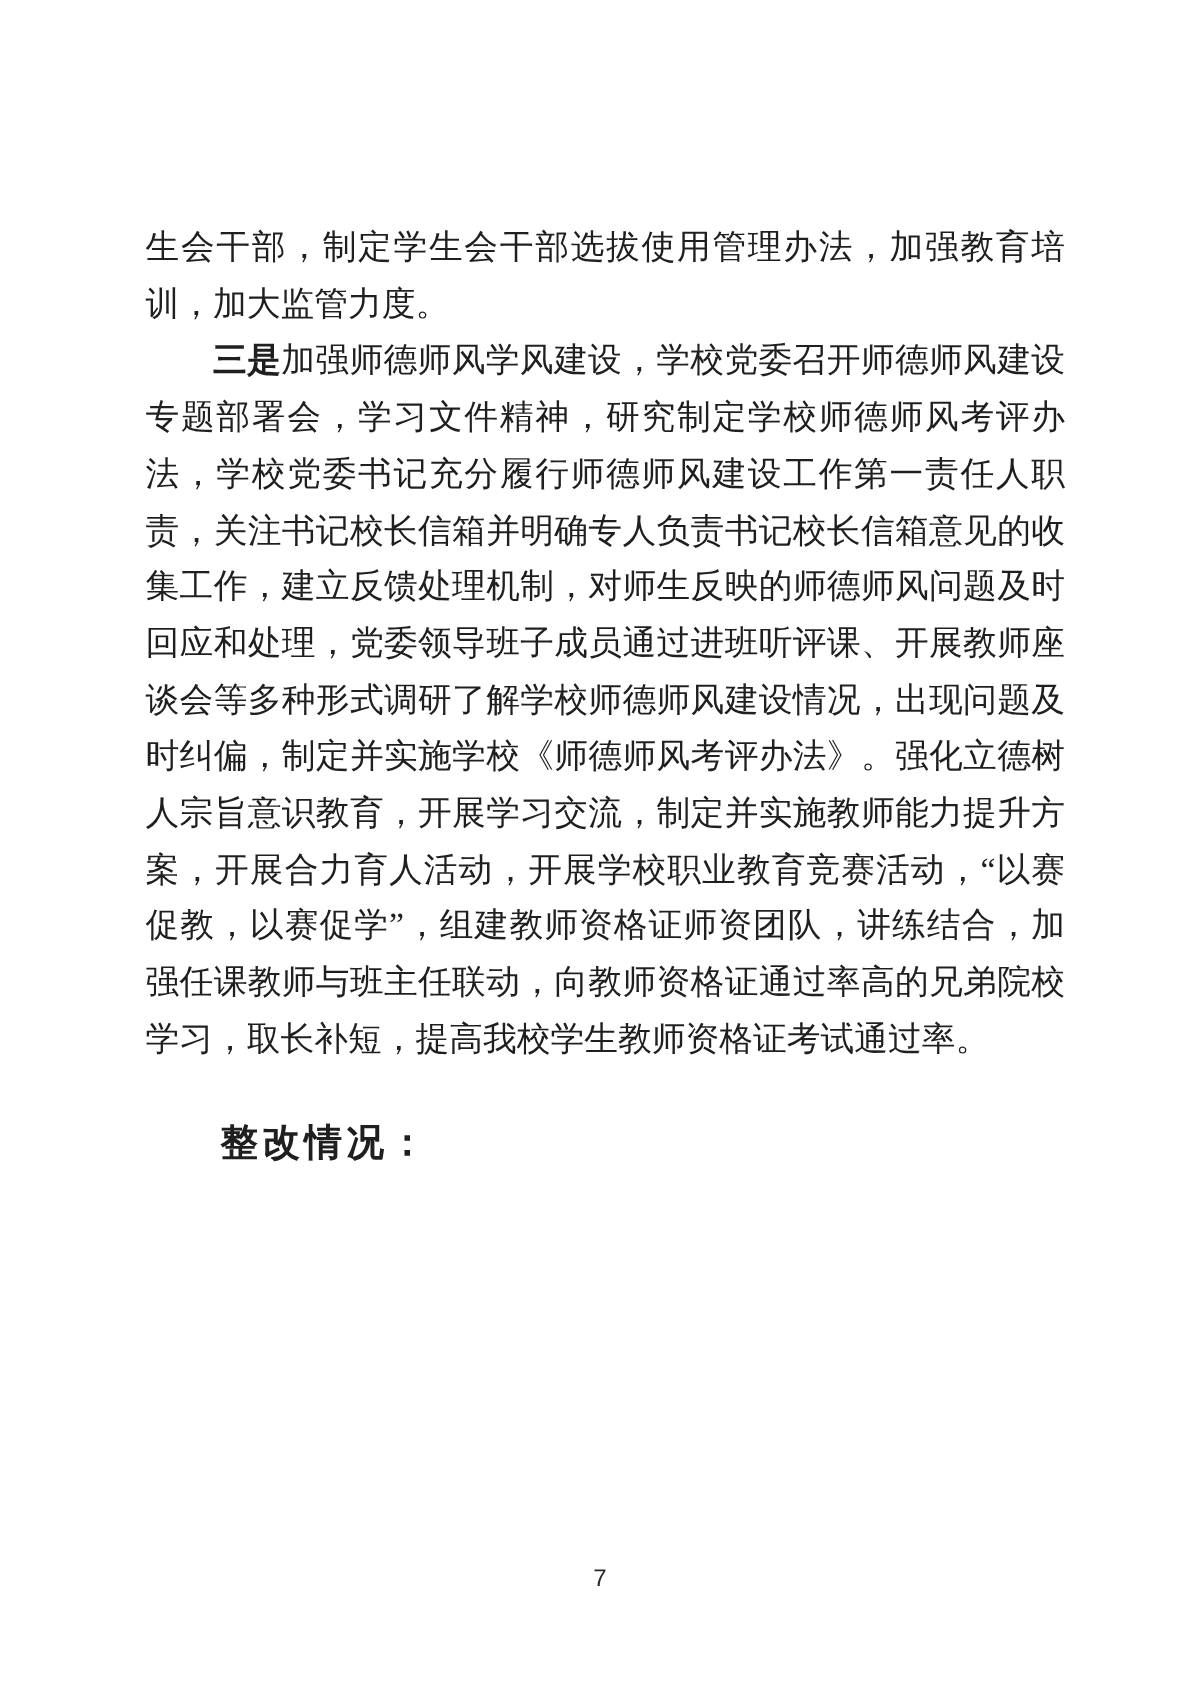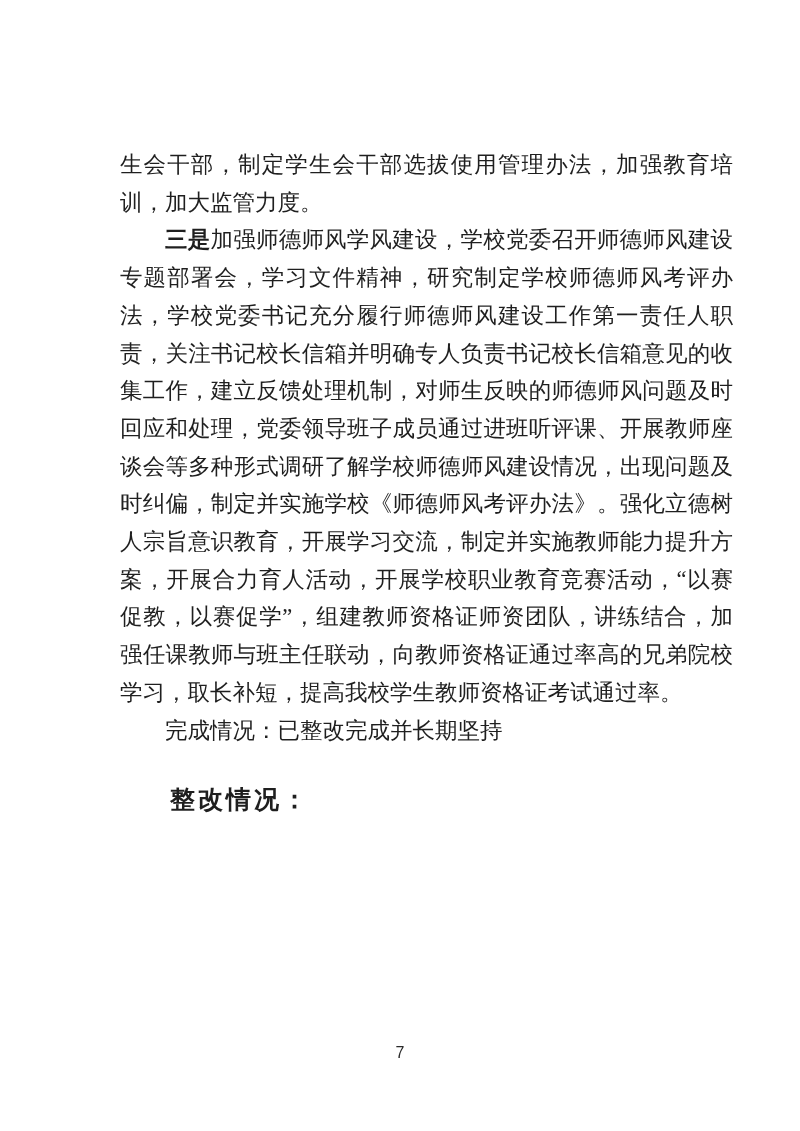--- a/index.html
+++ b/index.html
@@ -11,21 +11,21 @@
     position: relative;
     width: 800px;
     height: 1131px;
     background: #ffffff;
     overflow: hidden;
     color: #1f1f1f;
     font-family: "Liberation Serif", "DejaVu Serif", serif;
   }
   .text-block {
     position: absolute;
-    left: 120px;
+    left: 97px;
     top: 146px;
     width: 613px;
     font-size: 22.5px;
     line-height: 37.7px;
     text-align: justify;
     text-justify: inter-character;
     word-break: break-all;
     color: #1f1f1f;
   }
   .para {
@@ -64,21 +64,20 @@
 <body>
 
 <div class="page">
 
   <div class="text-block">
 
     <p class="para"><span>生会干部，制定学生会干部选拔使用管理办法，加强教育培训，加大监管力度。</span></p>
 
     <p class="para indent"><span class="lead">三是</span><span>加强师德师风学风建设，学校党委召开师德师风建设专题部署会，学习文件精神，研究制定学校师德师风考评办法，学校党委书记充分履行师德师风建设工作第一责任人职责，关注书记校长信箱并明确专人负责书记校长信箱意见的收集工作，建立反馈处理机制，对师生反映的师德师风问题及时回应和处理，党委领导班子成员通过进班听评课、开展教师座谈会等多种形式调研了解学校师德师风建设情况，出现问题及时纠偏，制定并实施学校《师德师风考评办法》。强化立德树人宗旨意识教育，开展学习交流，制定并实施教师能力提升方案，开展合力育人活动，开展学校职业教育竞赛活动，“以赛促教，以赛促学”，组建教师资格证师资团队，讲练结合，加强任课教师与班主任联动，向教师资格证通过率高的兄弟院校学习，取长补短，提高我校学生教师资格证考试通过率。</span></p>
 
-    <p class="para indent"><span>完成情况：已整改完成并长期坚持</span></p>
 
 
     <p class="para indent heading2"><span>整改情况：</span></p>
 
 
   </div>
 
   <div class="page-number">7</div>
 
 </div>

